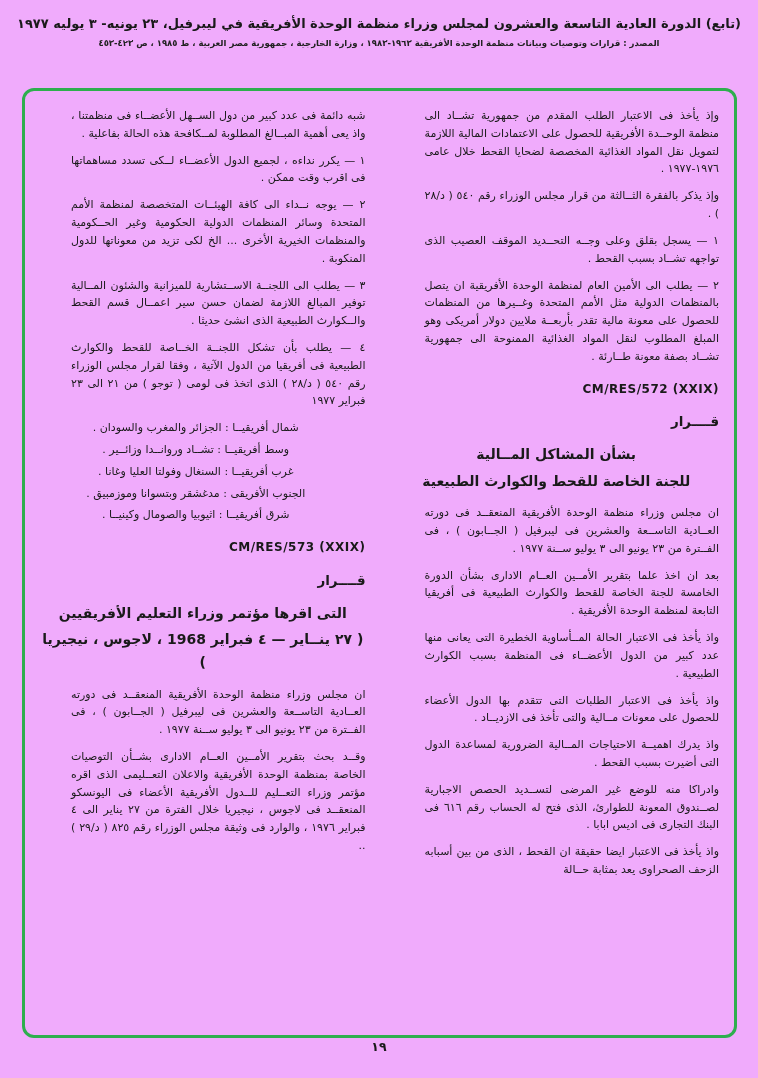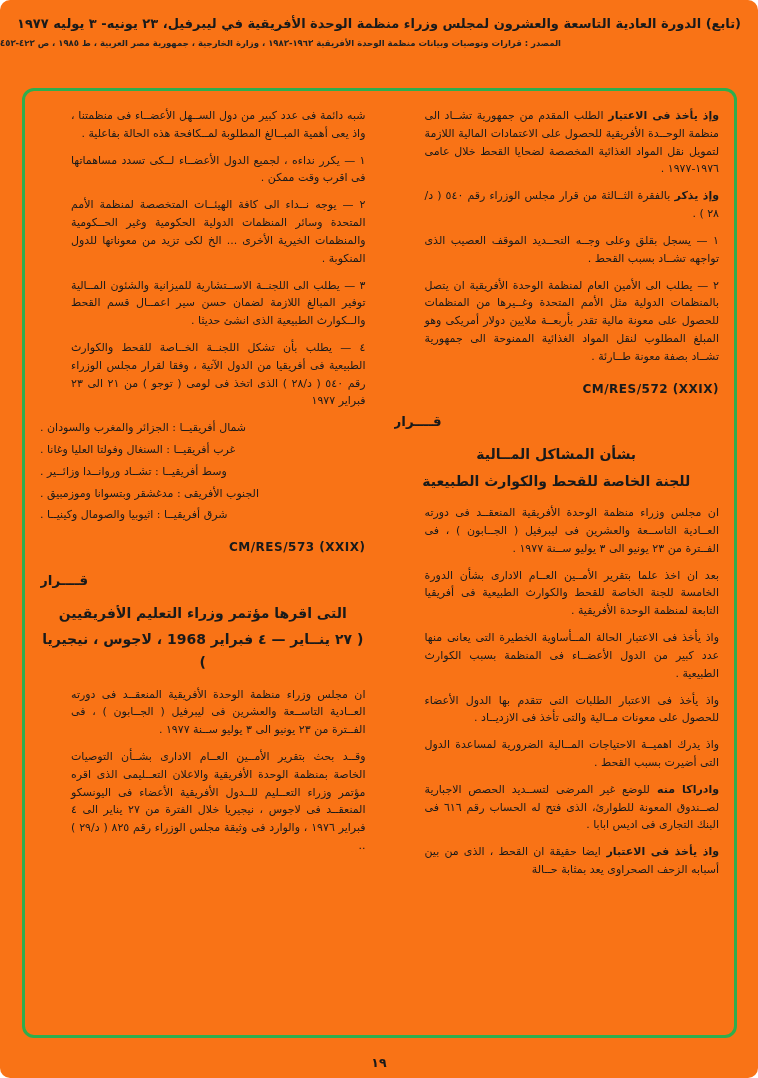--- a/index.html
+++ b/index.html
@@ -1,35 +1,34 @@
 <!DOCTYPE html>
 <html lang="ar"><head>
 <meta charset="utf-8">
 <style>
   html,body{margin:0;padding:0;background:#ffffff;}
   .page{
     position:relative;
     width:758px;height:1078px;
-    background:#f97316;
+    background:#f0abfc;
     font-family:"DejaVu Sans", sans-serif;
     color:#1a1a1a;
     overflow:hidden;
-    border-radius:10px;
   }
   .doc-header{
     direction:rtl;
     text-align:center;
     font-weight:bold;
     font-size:13px;
     padding-top:16px;
     letter-spacing:0;
   }
   .doc-source{
     direction:rtl;
-    text-align:left;
+    text-align:center;
     font-weight:bold;
     font-size:8.5px;
     margin-top:7px;
     color:#222;
   }
   .green-box{
     position:absolute;
     left:22px;right:21px;
     top:88px;bottom:40px;
     border:3px solid #2eae4e;
@@ -47,50 +46,50 @@
   .col{
     flex:1 1 0;
     direction:rtl;
     font-size:11px;
     line-height:1.62;
     text-align:justify;
     overflow:hidden;
   }
   .block{margin-bottom:9px;}
   .para{text-align:justify;margin-left:31px;}
-  .bold{font-weight:bold;}
+  .bold{font-weight:normal;}
   .ref{
     direction:ltr;
     text-align:right;
     font-weight:bold;
     font-size:12px;
     margin:14px 0 10px 0;
     letter-spacing:0.5px;
   }
   .heading{
-    text-align:left;
+    text-align:right;
     font-weight:bold;
     font-size:13.5px;
     margin:12px 0 10px 0;
   }
   .subheading{
     text-align:center;
     font-weight:bold;
     font-size:14px;
     margin:0 0 4px 0;
   }
   .subheading.last{margin-bottom:12px;}
   .list .list-line{
     margin-bottom:4px;
-    text-align:left;
+    text-align:center;
     padding-right:14px;
   }
   .page-number{
     position:absolute;
-    bottom:8px;
+    bottom:24px;
     left:0;right:0;
     text-align:center;
     font-weight:bold;
     font-size:12.5px;
   }
 </style>
 </head>
 <body>
 
 <div class="page">
@@ -118,22 +117,22 @@
           <div class="block para"><span class="bold">واذ يأخذ فى الاعتبار </span>ايضا حقيقة ان القحط ، الذى من بين أسبابه الزحف الصحراوى يعد بمثابة حــالة</div>
         </div>
       <div class="col">
           <div class="block para">شبه دائمة فى عدد كبير من دول الســهل الأعضــاء فى منظمتنا ، واذ يعى أهمية المبــالغ المطلوبة لمــكافحة هذه الحالة بفاعلية .</div>
           <div class="block para">١ — يكرر نداءه ، لجميع الدول الأعضــاء لــكى تسدد مساهماتها فى اقرب وقت ممكن .</div>
           <div class="block para">٢ — يوجه نــداء الى كافة الهيئــات المتخصصة لمنظمة الأمم المتحدة وسائر المنظمات الدولية الحكومية وغير الحــكومية والمنظمات الخيرية الأخرى ... الخ لكى تزيد من معوناتها للدول المنكوبة .</div>
           <div class="block para">٣ — يطلب الى اللجنــة الاســتشارية للميزانية والشئون المــالية توفير المبالغ اللازمة لضمان حسن سير اعمــال قسم القحط والــكوارث الطبيعية الذى انشئ حديثا .</div>
           <div class="block para">٤ — يطلب بأن تشكل اللجنــة الخــاصة للقحط والكوارث الطبيعية فى أفريقيا من الدول الآتية ، وفقا لقرار مجلس الوزراء رقم ٥٤٠ ( د/٢٨ ) الذى اتخذ فى لومى ( توجو ) من ٢١ الى ٢٣ فبراير ١٩٧٧</div>
           <div class="block list">
             <div class="list-line"><span>شمال أفريقيــا :  </span>الجزائر والمغرب والسودان .</div>
+            <div class="list-line"><span>وسط أفريقيــا :  </span>تشــاد وروانــدا وزائــير .</div>
             <div class="list-line"><span>غرب أفريقيــا :  </span>السنغال وفولتا العليا وغانا .</div>
-            <div class="list-line"><span>وسط أفريقيــا :  </span>تشــاد وروانــدا وزائــير .</div>
             <div class="list-line"><span>الجنوب الأفريقى :  </span>مدغشقر وبتسوانا وموزمبيق .</div>
             <div class="list-line"><span>شرق أفريقيــا :  </span>اثيوبيا والصومال وكينيــا .</div>
           </div>
           <div class="block ref">CM/RES/573  (XXIX)</div>
           <div class="block heading">قــــرار</div>
           <div class="block subheading">التى اقرها مؤتمر وزراء التعليم الأفريقيين</div>
           <div class="block subheading last">( ٢٧ ينــاير — ٤ فبراير 1968 ، لاجوس ، نيجيريا )</div>
           <div class="block para">ان مجلس وزراء منظمة الوحدة الأفريقية المنعقــد فى دورته العــادية التاســعة والعشرين فى ليبرفيل ( الجــابون ) ، فى الفــترة من ٢٣ يونيو الى ٣ يوليو ســنة ١٩٧٧ .</div>
           <div class="block para">وقــد بحث بتقرير الأمــين العــام الادارى بشــأن التوصيات الخاصة بمنظمة الوحدة الأفريقية والاعلان التعــليمى الذى اقره مؤتمر وزراء التعــليم للــدول الأفريقية الأعضاء فى اليونسكو المنعقــد فى لاجوس ، نيجيريا خلال الفترة من ٢٧ يناير الى ٤ فبراير ١٩٧٦ ، والوارد فى وثيقة مجلس الوزراء رقم ٨٢٥ ( د/٢٩ ) ..</div>
         </div>

